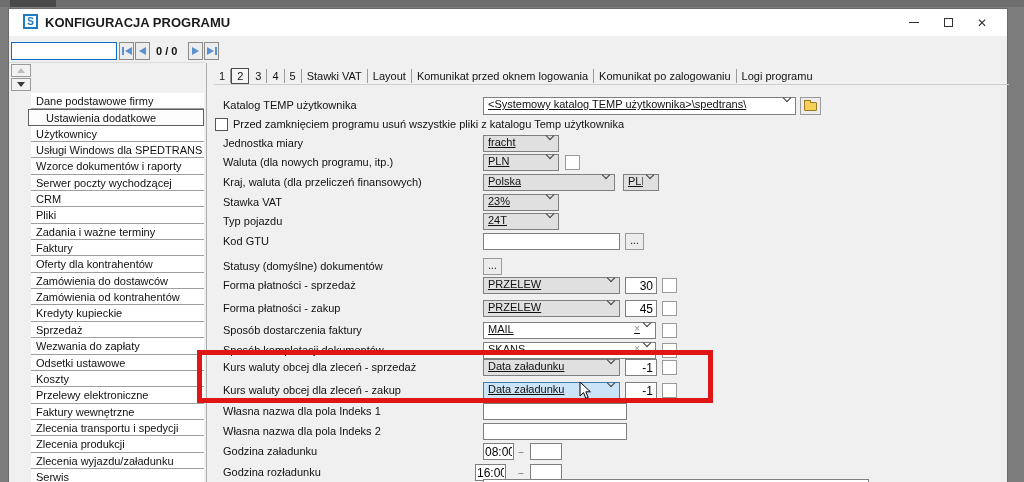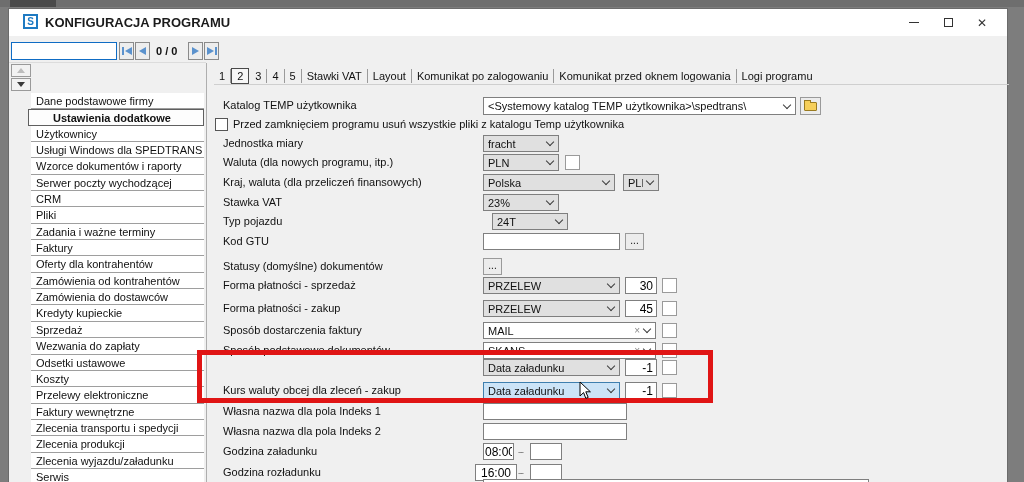--- a/index.html
+++ b/index.html
@@ -57,36 +57,36 @@
   .tri-up{width:0;height:0;border-left:4px solid transparent;border-right:4px solid transparent;border-bottom:5px solid #bdbdbd;}
   .tri-dn{width:0;height:0;border-left:4px solid transparent;border-right:4px solid transparent;border-top:5px solid #3a3a3a;}
 
   
   .sidebar{position:absolute;left:22px;top:84px;width:173px;}
   .sitem{
     height:16.35px;line-height:16.35px;font-size:11px;color:#111;background:#fff;
     border-bottom:1px solid #9e9e9e;padding-left:5px;white-space:nowrap;overflow:hidden;box-sizing:border-box;
   }
   .sitem.selected{
-    border:1px solid #5f5f5f;margin-left:-3px;padding-left:24px;background:#fdfdfd;font-weight:bold;
+    border:1px solid #5f5f5f;margin-left:-3px;padding-left:17px;background:#fdfdfd;
   }
 
   
   .tabs{position:absolute;left:205px;top:58px;height:17px;display:flex;align-items:center;font-size:11px;color:#111;}
   .tab{padding:1px 5px;border-right:1px solid #9a9a9a;white-space:nowrap;}
   .tab:last-child{border-right:none;}
   .tab.selected{border:1px solid #4a4a4a;background:#f6f6f6;margin-right:1px;}
   .tabline{position:absolute;left:205px;top:75px;width:795px;height:1px;background:#cfcfcf;}
 
   
   .frow{position:absolute;left:0;width:1000px;height:18px;}
   .flabel{position:absolute;left:214px;top:2px;font-size:11px;color:#111;white-space:nowrap;}
   .combo{
     position:absolute;top:0;height:17px;box-sizing:border-box;background:#e0e0e0;
-    border:1px solid #7f7f7f;display:flex;align-items:center;padding:0 4px;font-size:11px;color:#111;
+    border:1px solid #7f7f7f;display:flex;padding:0 4px;font-size:11px;color:#111;text-decoration:underline;
   }
   .combo.white{background:#fff;}
   .combo.focus{background:#cce4f7;border-color:#3f7fae;}
   .cval{flex:1;overflow:hidden;white-space:nowrap;}
   .chev{width:5px;height:5px;border-right:1px solid #3c3c3c;border-bottom:1px solid #3c3c3c;
         transform:rotate(45deg);margin:-3px 1px 0 4px;flex:none;}
   .clear-x{color:#8a8a8a;font-size:10px;margin-left:4px;flex:none;}
   .tinput{
     position:absolute;top:0;height:17px;box-sizing:border-box;border:1px solid #7f7f7f;background:#fff;
     font-size:12px;padding:0 3px;font-family:"Liberation Sans",sans-serif;outline:none;
@@ -172,22 +172,22 @@
     <div class="sitem selected">Ustawienia dodatkowe</div>
     <div class="sitem">Użytkownicy</div>
     <div class="sitem">Usługi Windows dla SPEDTRANS</div>
     <div class="sitem">Wzorce dokumentów i raporty</div>
     <div class="sitem">Serwer poczty wychodzącej</div>
     <div class="sitem">CRM</div>
     <div class="sitem">Pliki</div>
     <div class="sitem">Zadania i ważne terminy</div>
     <div class="sitem">Faktury</div>
     <div class="sitem">Oferty dla kontrahentów</div>
+    <div class="sitem">Zamówienia do dostawców</div>
     <div class="sitem">Zamówienia od kontrahentów</div>
-    <div class="sitem">Zamówienia do dostawców</div>
     <div class="sitem">Kredyty kupieckie</div>
     <div class="sitem">Sprzedaż</div>
     <div class="sitem">Wezwania do zapłaty</div>
     <div class="sitem">Odsetki ustawowe</div>
     <div class="sitem">Koszty</div>
     <div class="sitem">Przelewy elektroniczne</div>
     <div class="sitem">Faktury wewnętrzne</div>
     <div class="sitem">Zlecenia transportu i spedycji</div>
     <div class="sitem">Zlecenia produkcji</div>
     <div class="sitem">Zlecenia wyjazdu/załadunku</div>
@@ -195,22 +195,22 @@
   </div>
 
   <div class="tabs">
     <span class="tab">1</span>
     <span class="tab selected">2</span>
     <span class="tab">3</span>
     <span class="tab">4</span>
     <span class="tab">5</span>
     <span class="tab">Stawki VAT</span>
     <span class="tab">Layout</span>
+    <span class="tab">Komunikat przed oknem logowania</span>
     <span class="tab">Komunikat po zalogowaniu</span>
-    <span class="tab">Komunikat przed oknem logowania</span>
     <span class="tab">Logi programu</span>
   </div>
   <div class="tabline"></div>
 
   <div class="frow" style="top:88px;">
     <span class="flabel">Katalog TEMP użytkownika</span>
     <div class="combo white" style="left:474px;width:313px;height:18px;">
       <span class="cval">&lt;Systemowy katalog TEMP użytkownika&gt;\spedtrans\</span>
       <span class="chev"></span>
     </div>
@@ -256,21 +256,21 @@
   <div class="frow" style="top:185px;">
     <span class="flabel">Stawka VAT</span>
     <div class="combo" style="left:474px;width:76px;">
       <span class="cval">23%</span>
       <span class="chev"></span>
     </div>
   </div>
 
   <div class="frow" style="top:204px;">
     <span class="flabel">Typ pojazdu</span>
-    <div class="combo" style="left:474px;width:76px;margin-left:9px;">
+    <div class="combo" style="left:474px;width:76px;">
       <span class="cval">24T</span>
       <span class="chev"></span>
     </div>
   </div>
 
   <div class="frow" style="top:224px;">
     <span class="flabel">Kod GTU</span>
     <input class="tinput" style="left: 474px; width: 137px;" value="">
     <div class="dots" style="left:616px;">...</div>
   </div>
@@ -304,30 +304,31 @@
     <span class="flabel">Sposób dostarczenia faktury</span>
     <div class="combo white" style="left:474px;width:173px;">
       <span class="cval">MAIL</span>
       <span class="clear-x">×</span>
       <span class="chev"></span>
     </div>
     <span class="sbox" style="left:653px;"></span>
   </div>
 
   <div class="frow" style="top:333px;">
-    <span class="flabel">Sposób podstawowe dokumentów</span>
+    <span class="flabel">Sposób kompletacji dokumentów</span>
     <div class="combo white" style="left:474px;width:173px;">
       <span class="cval">SKANS</span>
       <span class="clear-x">×</span>
       <span class="chev"></span>
     </div>
     <span class="sbox" style="left:653px;"></span>
   </div>
 
   <div class="frow" style="top:350px;">
+    <span class="flabel">Kurs waluty obcej dla zleceń - sprzedaż</span>
     <div class="combo" style="left:474px;width:137px;">
       <span class="cval">Data załadunku</span>
       <span class="chev"></span>
     </div>
     <input class="tinput num" style="left: 616px; width: 32px;" value="-1">
     <span class="sbox" style="left:653px;"></span>
   </div>
 
   <div class="frow" style="top:373px;">
     <span class="flabel">Kurs waluty obcej dla zleceń - zakup</span>
@@ -351,21 +352,21 @@
 
   <div class="frow" style="top:434px;">
     <span class="flabel">Godzina załadunku</span>
     <input class="tinput time" style="left: 474px; width: 31px;" value="08:00">
     <span class="dashsep" style="left:509px;">---</span>
     <input class="tinput time" style="left: 521px; width: 32px;">
   </div>
 
   <div class="frow" style="top:455px;">
     <span class="flabel">Godzina rozładunku</span>
-    <input class="tinput time" style="left: 466px; width: 42px;" value="16:00">
+    <input class="tinput time" style="left: 466px; width: 31px; text-align: right;" value="16:00">
     <span class="dashsep" style="left:509px;">---</span>
     <input class="tinput time" style="left: 521px; width: 32px;">
   </div>
 
   <div class="partial"></div>
 
   <div class="red-rect"></div>
 
   <div class="cursor">
     <svg width="13" height="19" viewBox="0 0 13 19">

